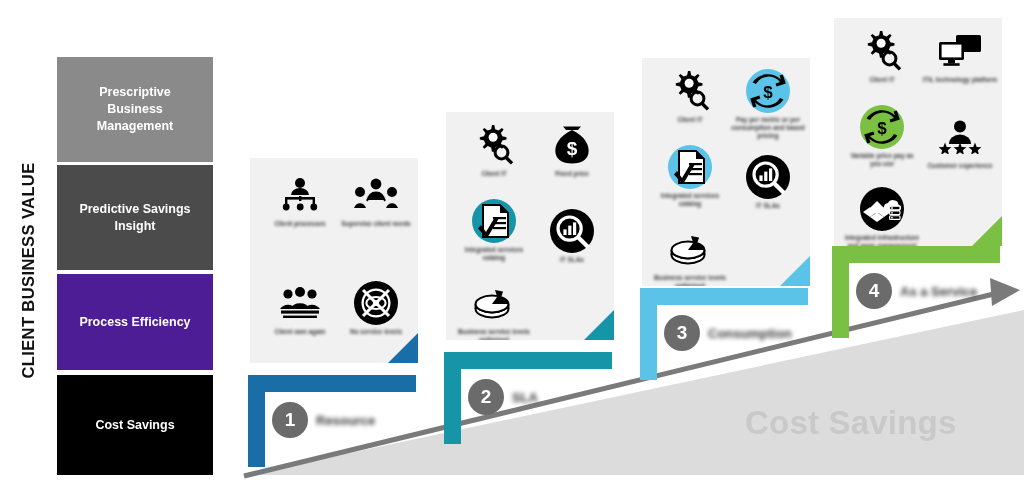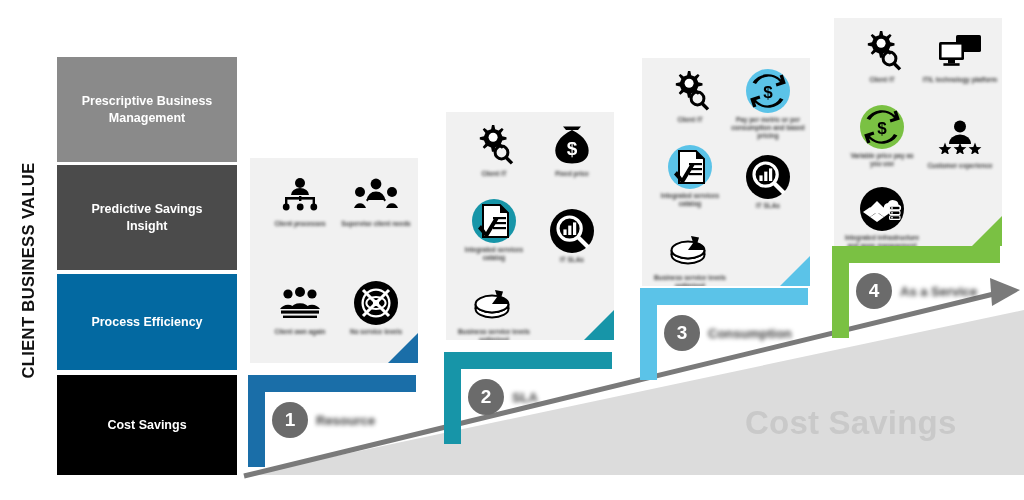--- a/index.html
+++ b/index.html
@@ -19,21 +19,21 @@
   }
   #axis-label span {
     transform: rotate(-90deg);
     white-space: nowrap;
     font-size: 16.5px; font-weight: bold; letter-spacing: .4px;
     color: #111;
   }
 
   
   .band {
-    position: absolute; left: 57px; width: 180px;
+    position: absolute; left: 57px; width: 156px;
     display: flex; align-items: center; justify-content: center;
     text-align: center; color: #fff;
     font-size: 12.5px; font-weight: bold; line-height: 1.35;
     padding: 0 20px;
   }
 
   
   #wedge { position: absolute; left: 230px; top: 270px; width: 794px; height: 230px; }
 
   
@@ -101,21 +101,21 @@
     <span>CLIENT BUSINESS VALUE</span>
   </div>
 
   <div id="bands">
       <div class="band" style="top: 57px; height: 105px; background: rgb(138, 138, 138);">
         <span>Prescriptive Business Management</span>
       </div>
       <div class="band" style="top: 165px; height: 105px; background: rgb(75, 75, 75);">
         <span>Predictive Savings Insight</span>
       </div>
-      <div class="band" style="top: 274px; height: 96px; background: #0369a1;">
+      <div class="band" style="top: 274px; height: 96px; background: #4c1d95;">
         <span>Process Efficiency</span>
       </div>
       <div class="band" style="top: 375px; height: 100px; background: rgb(0, 0, 0);">
         <span>Cost Savings</span>
       </div>
     </div>
 
   <div id="wedge">
     <svg width="794" height="230" viewBox="0 0 794 230">
       <polygon id="wedge-poly" points="16,205 794,40 794,205" fill="#dcdcdc"></polygon>

